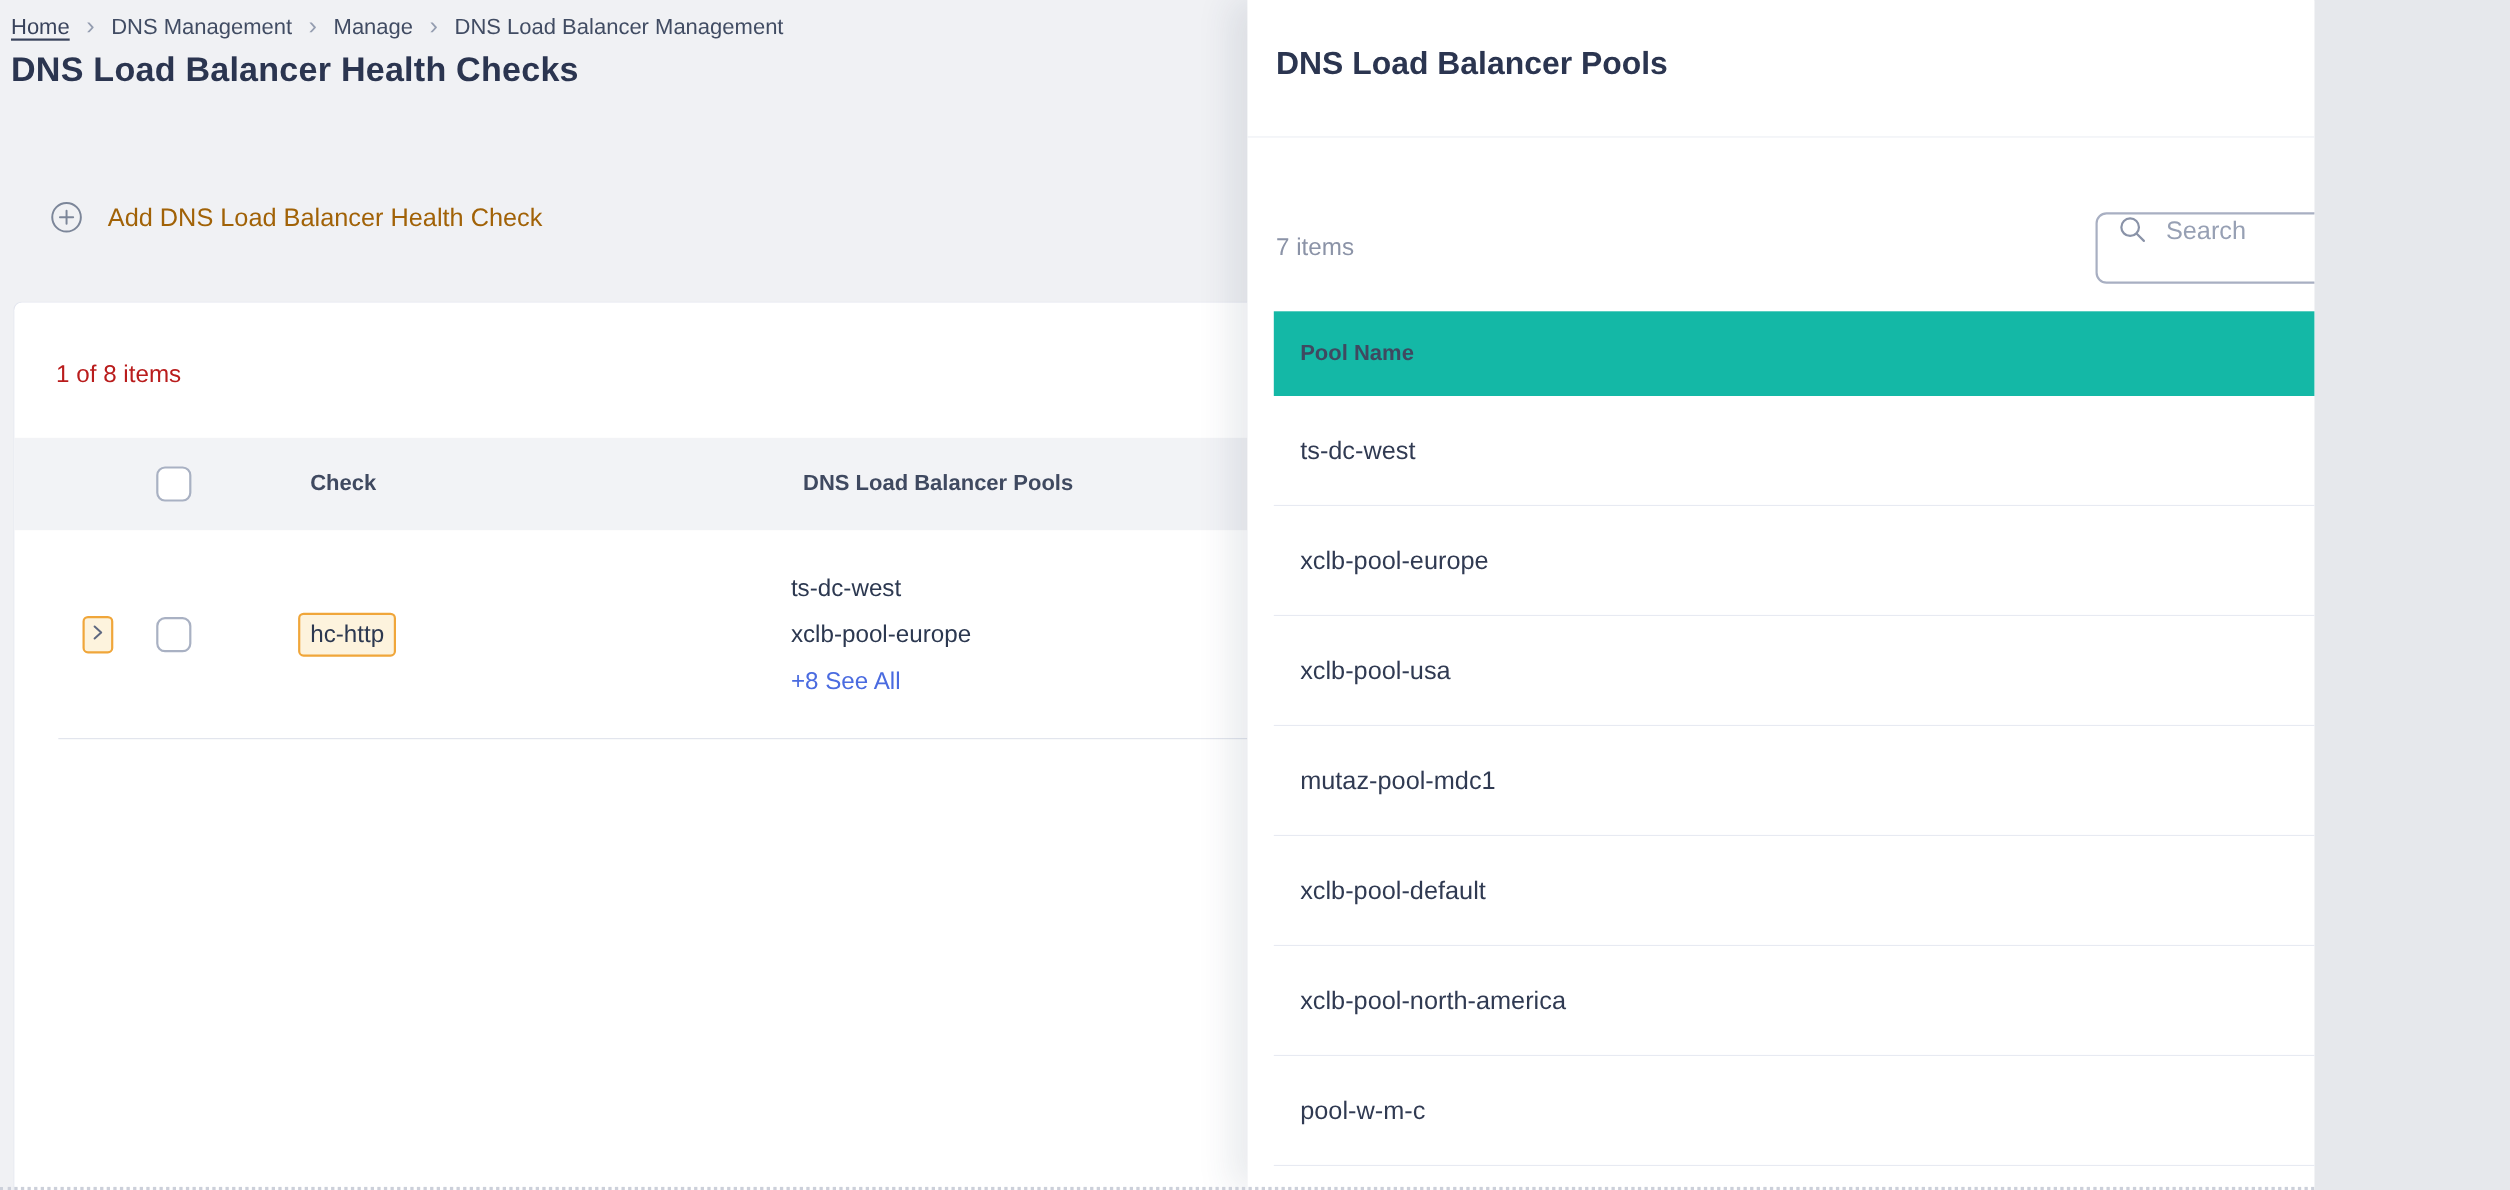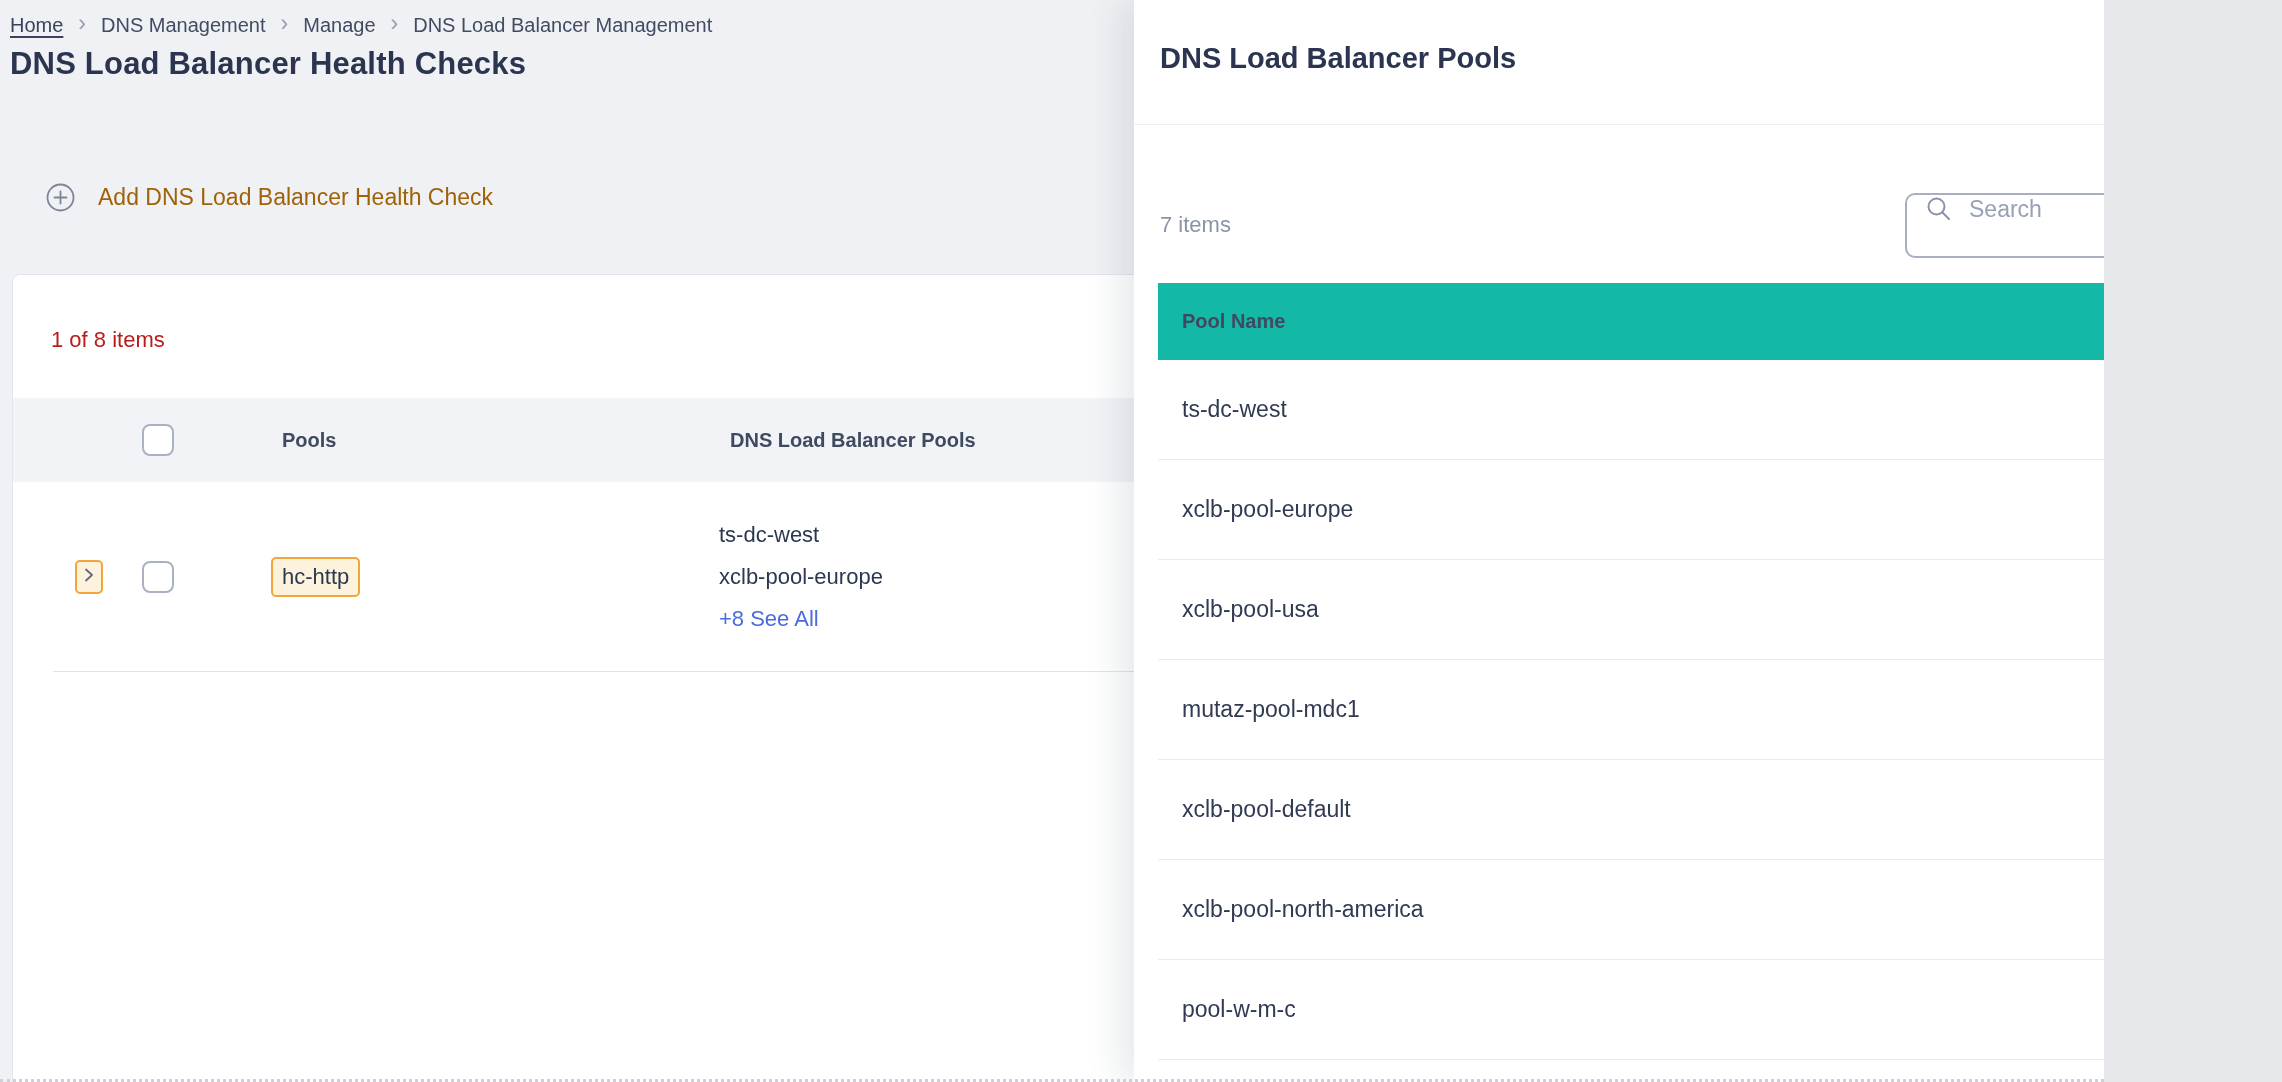--- a/index.html
+++ b/index.html
@@ -107,21 +107,21 @@
         </svg>
       </span>
       <span>Add DNS Load Balancer Health Check</span>
     </button>
 
     <section class="card">
       <div class="count">1 of 8 items</div>
 
       <div class="thead">
         <span class="checkbox"></span>
-        <span class="th th-name">Pools</span>
+        <span class="th th-name">Check</span>
         <span class="th th-pools">DNS Load Balancer Pools</span>
       </div>
 
       <div class="trow">
         <button class="expander">
           <span>
             <svg width="16" height="16" viewBox="0 0 16 16" fill="none">
               <path d="M5 2.5 L11 8 L5 13.5" stroke="#5e6880" stroke-width="1.8" fill="none" stroke-linecap="round" stroke-linejoin="round"></path>
             </svg>
           </span>

